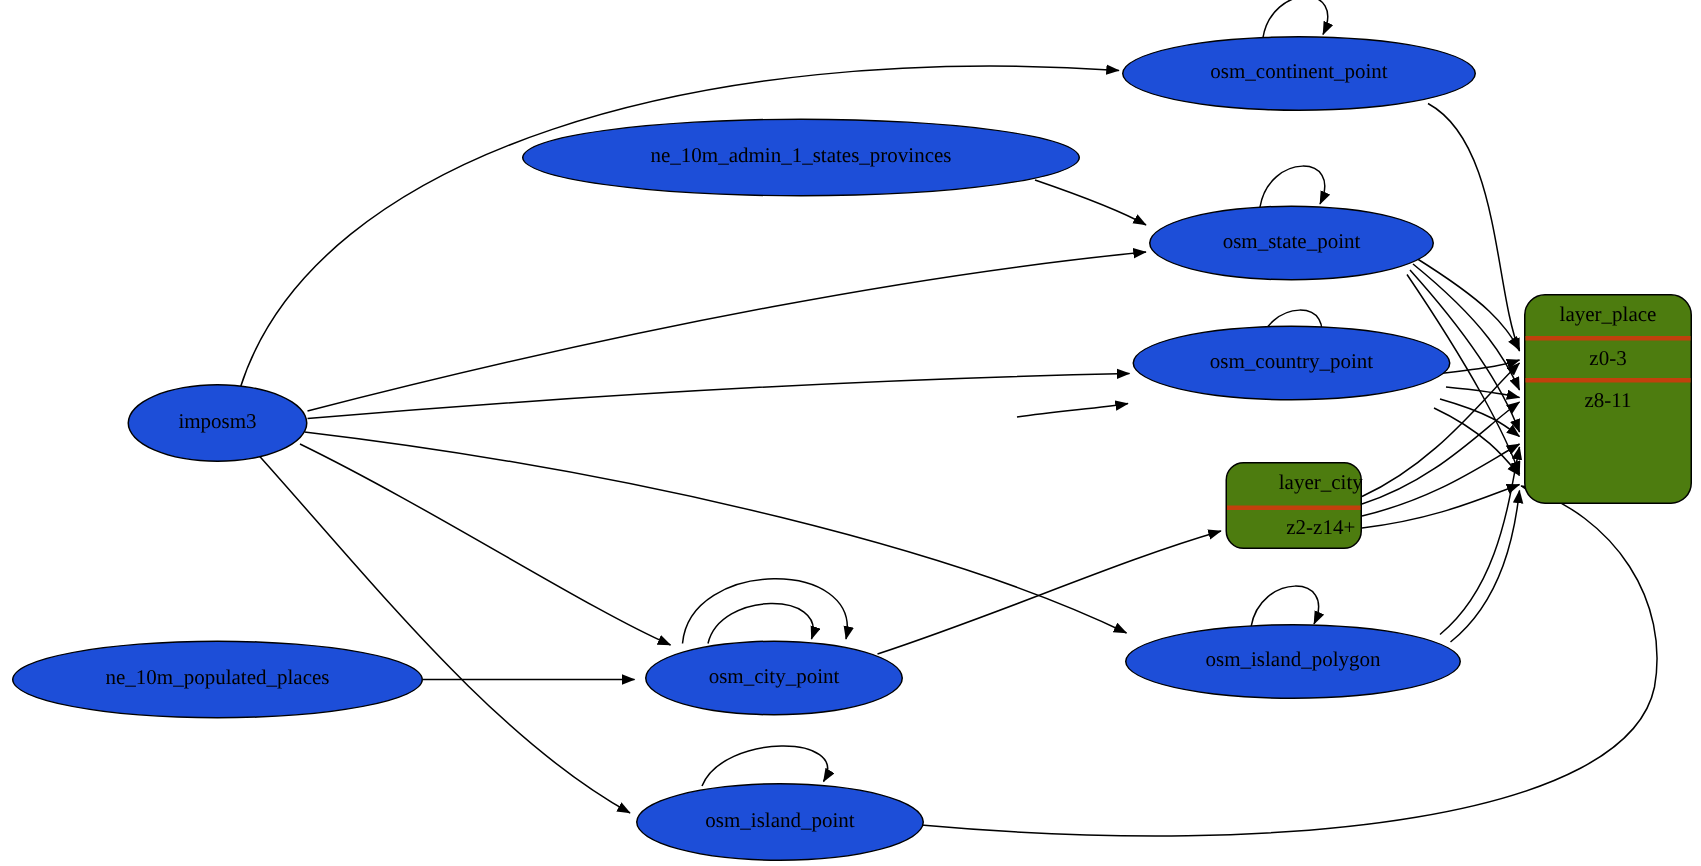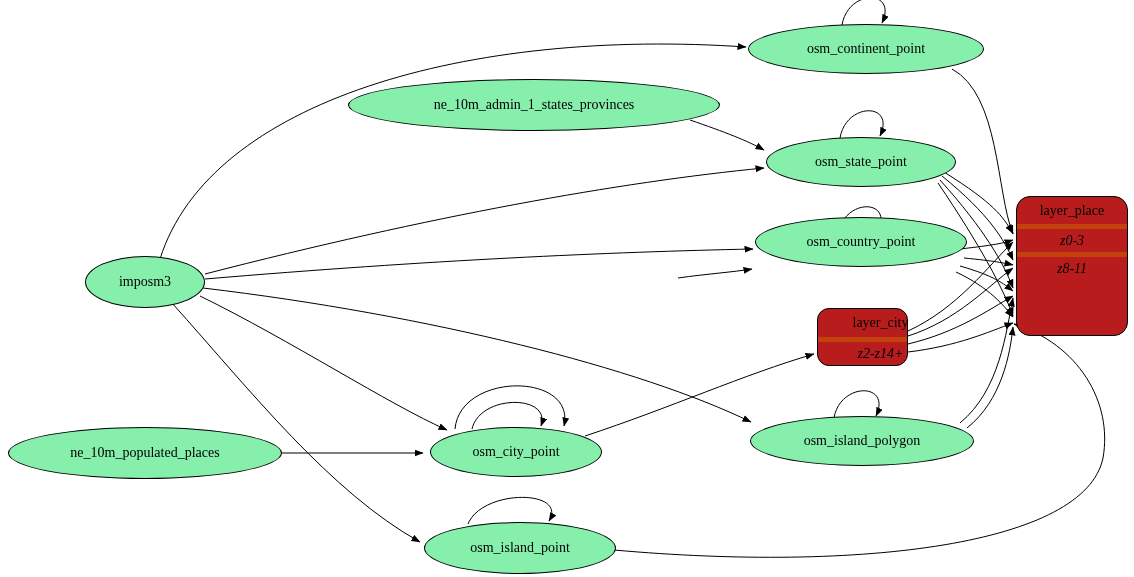--- a/index.html
+++ b/index.html
@@ -9,39 +9,39 @@
     background:#ffffff;
     font-family:"Liberation Serif","DejaVu Serif",serif;
     font-size:14px;color:#000000;
     overflow:hidden;
   }
   #edges{position:absolute;left:0;top:0;width:1134px;height:577px;}
   .ellipse{
     position:absolute;
     border:1px solid #000;
     border-radius:50%;
-    background:#86efac;
+    background:#1d4ed8;
     display:flex;align-items:center;justify-content:center;
     text-align:center;
     box-sizing:border-box;
     white-space:nowrap;
   }
   .record{
     position:absolute;
     border:1px solid #000;
-    background:#b91c1c;
+    background:#4d7c0f;
     box-sizing:border-box;
     text-align:center;
   }
   .record .row{
     display:flex;align-items:center;justify-content:center;
     box-sizing:border-box;
     white-space:nowrap;
   }
-  .record .row + .row{border-top:5px solid #c2410c;font-style:italic;}
+  .record .row + .row{border-top:3px solid #c2410c;}
   #layer-place{left:1016px;top:196px;width:112px;height:140px;border-radius:14px;}
   #layer-place .row{height:28px;}
   #layer-place .row:first-child{height:27px;}
   #layer-city{left:817px;top:308px;width:91px;height:58px;border-radius:12px;}
   #layer-city .row{height:28px;padding-left:36px;}
 </style>
 </head>
 <body>
 
 <div id="canvas">

